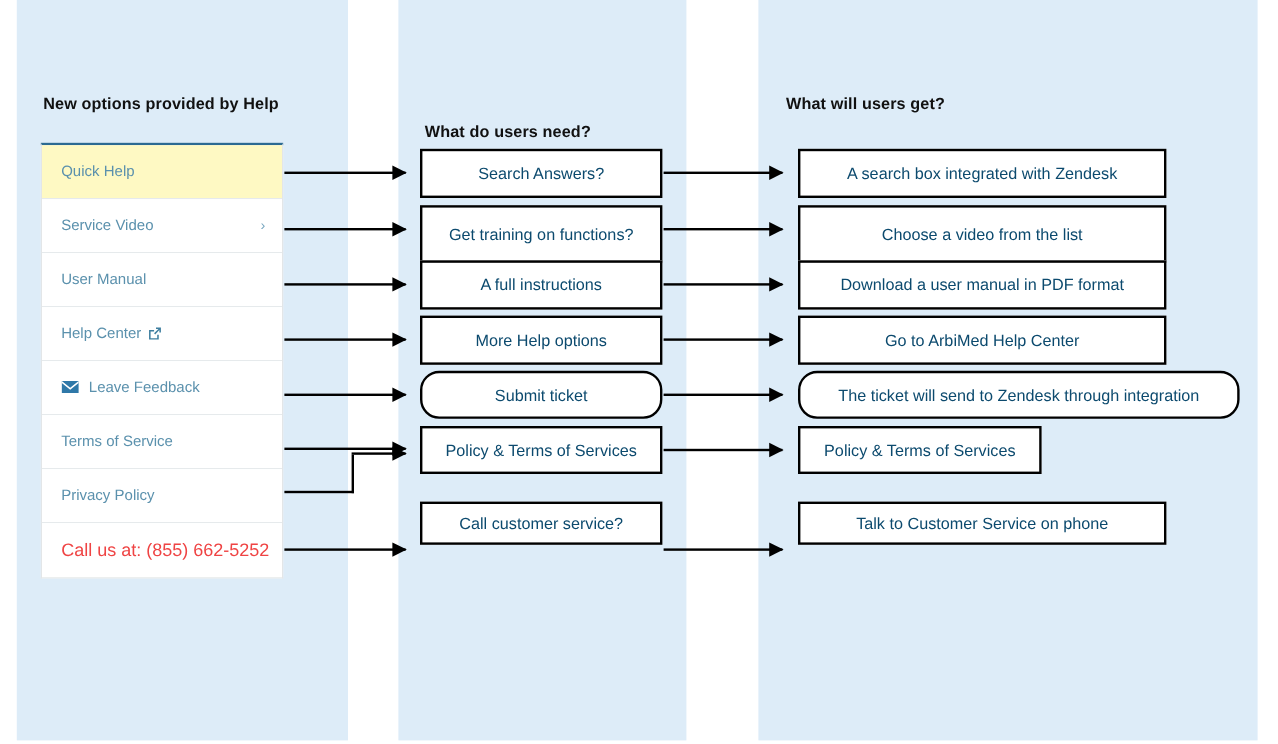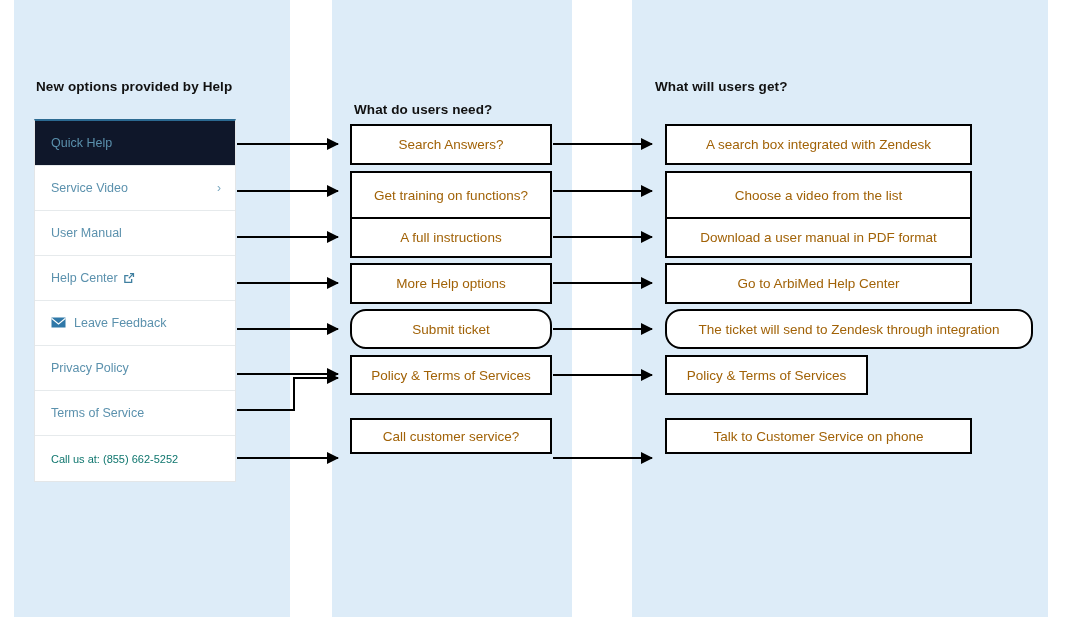--- a/index.html
+++ b/index.html
@@ -58,26 +58,26 @@
     box-sizing: border-box;
     border-bottom: 1px solid #e6eaec;
     display: flex;
     align-items: center;
     padding: 0 14px 0 16px;
     font-size: 12.5px;
     color: #5b91ad;
     background: #ffffff;
   }
   .menu-item.active {
-    background: #0f172a;
+    background: #fef9c3;
   }
   .menu-item.last { border-bottom: none; }
   .menu-item.footer-item {
-    color: #0f766e;
-    font-size: 11px;
+    color: #ef4444;
+    font-size: 15px;
   }
   .mi-label { flex: 0 0 auto; }
   .mi-chevron {
     margin-left: auto;
     color: #7aa8c0;
     font-size: 12px;
     line-height: 1;
   }
   .mi-extlink {
     display: inline-block;
@@ -95,21 +95,21 @@
   
   .flow-box {
     position: absolute;
     background: #ffffff;
     border: 2px solid #000000;
     box-sizing: border-box;
     display: flex;
     align-items: center;
     justify-content: center;
     font-size: 13.5px;
-    color: #a16207;
+    color: #0c4a6e;
     text-align: center;
     padding: 16px 6px;
     white-space: nowrap;
   }
 
   
   .col-mid { left: 350px; width: 202px; }
   
   .col-right { left: 665px; width: 307px; }
 
@@ -191,25 +191,25 @@
       <span class="mi-mail">
         <svg width="15" height="11" viewBox="0 0 15 11">
           <rect x="0.5" y="0.5" width="14" height="10" fill="#2f78a8"></rect>
           <path d="M0.5 0.5 L7.5 6.2 L14.5 0.5 L14.5 2.1 L7.5 7.8 L0.5 2.1 z" fill="#ffffff"></path>
         </svg>
       </span>
       <span class="mi-label">Leave Feedback</span>
     </div>
 
     <div class="menu-item">
+      <span class="mi-label">Terms of Service</span>
+    </div>
+
+    <div class="menu-item">
       <span class="mi-label">Privacy Policy</span>
-    </div>
-
-    <div class="menu-item">
-      <span class="mi-label">Terms of Service</span>
     </div>
 
     <div class="menu-item footer-item last">
       <span class="mi-label">Call us at: (855) 662-5252</span>
     </div>
   </div>
 
   <div class="flow-box col-mid row-1">Search Answers?</div>
   <div class="flow-box col-mid row-2">Get training on functions?</div>
   <div class="flow-box col-mid row-3">A full instructions</div>

